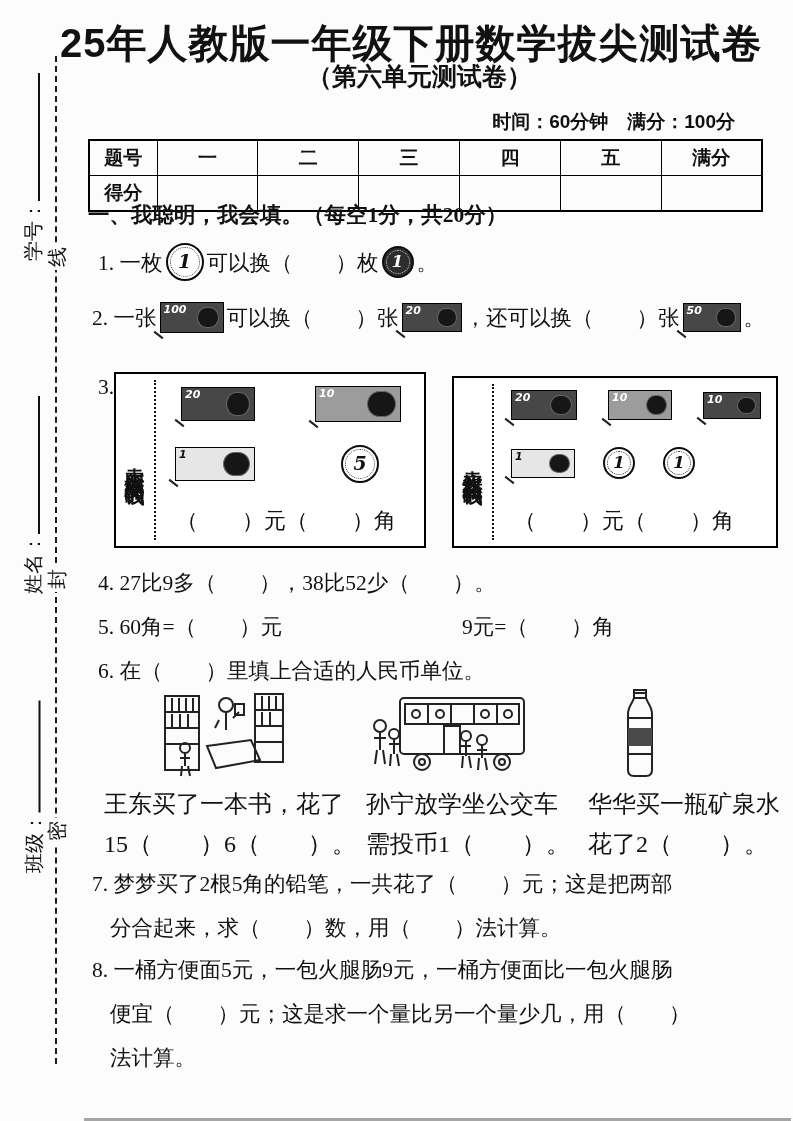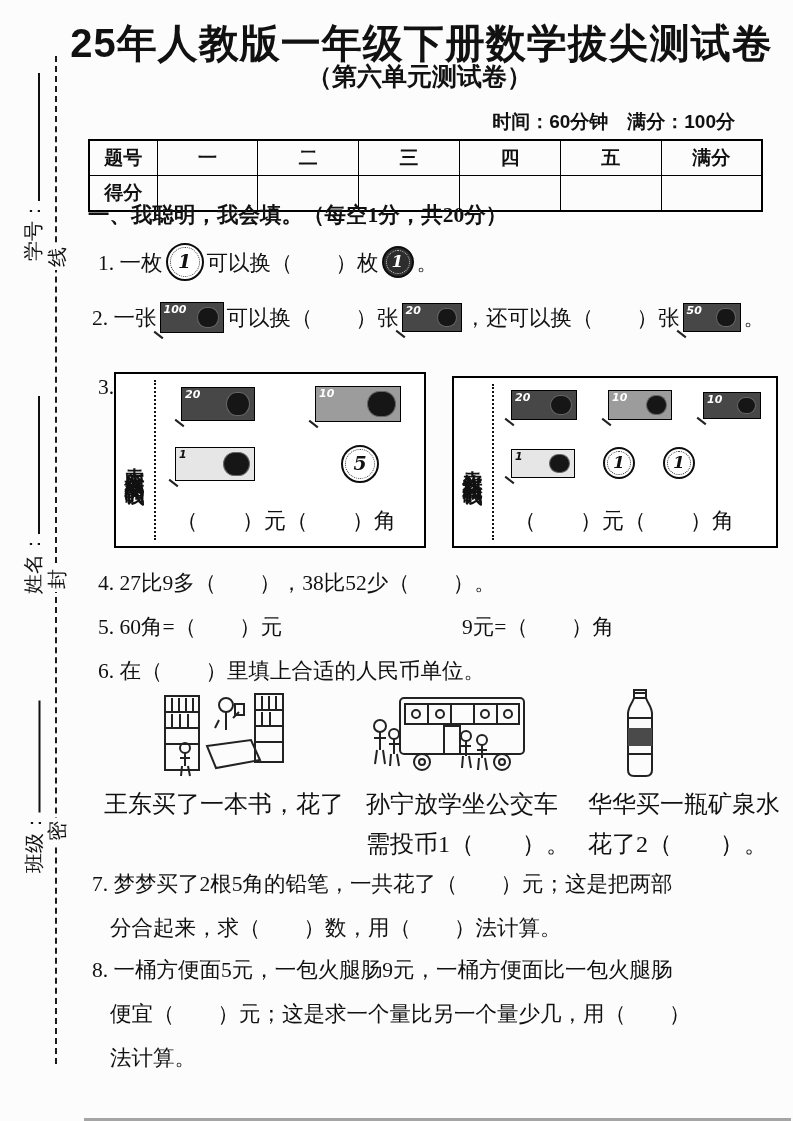--- a/index.html
+++ b/index.html
@@ -13,21 +13,21 @@
   .seal-dashed { position:absolute; left:55px; top:56px; height:1008px; width:0;
     border-left:2px dashed #1b1b1b; }
   .seal-field { position:absolute; height:30px; font-size:20px; white-space:nowrap;
     transform:rotate(-90deg); text-align:center; color:#111; }
   .seal-field .u { display:inline-block; border-bottom:2px solid #111; height:14px;
     vertical-align:baseline; }
   .seal-char { position:absolute; left:44px; width:26px; height:26px; font-size:20px;
     line-height:26px; text-align:center; transform:rotate(-90deg);
     background:#fcfcfc; }
   
-  .title1 { position:absolute; top:16px; left:60px; right:10px; text-align:center;
+  .title1 { position:absolute; top:16px; left:60px; right:10px; text-align:left;
     font-size:40px; font-weight:900; letter-spacing:1px;
     font-family:"Liberation Sans","DejaVu Sans",sans-serif; }
   .title2 { position:absolute; top:60px; left:60px; right:14px; text-align:center;
     font-size:25px; font-weight:900;
     font-family:"Liberation Sans","DejaVu Sans",sans-serif; }
   .meta { position:absolute; top:109px; right:58px; font-size:19px; font-weight:700;
     font-family:"Liberation Sans","DejaVu Sans",sans-serif; }
   
   table.score { position:absolute; left:88px; top:139px; width:675px;
     border-collapse:collapse; table-layout:fixed; border:2px solid #000; }
@@ -298,20 +298,21 @@
       <line x1="14" y1="5" x2="26" y2="5"></line>
       <path d="M14 10 C 12 16, 8 19, 8 26 L8 82 Q8 88 14 88 L26 88 Q32 88 32 82 L32 26 C 32 19, 28 16, 26 10"></path>
       <rect x="8" y="40" width="24" height="18" fill="#4a4a4a" stroke="none"></rect>
       <line x1="8" y1="30" x2="32" y2="30"></line>
       <line x1="8" y1="66" x2="32" y2="66"></line>
     </svg>
   </div>
 
   <div class="cap" style="left:104px; top:784px;">
     <div>王东买了一本书，花了</div>
+    <div>15（　　）6（　　）。</div>
   </div>
   <div class="cap" style="left:366px; top:784px;">
     <div>孙宁放学坐公交车</div>
     <div>需投币1（　　）。</div>
   </div>
   <div class="cap" style="left:588px; top:784px;">
     <div>华华买一瓶矿泉水</div>
     <div>花了2（　　）。</div>
   </div>
 

